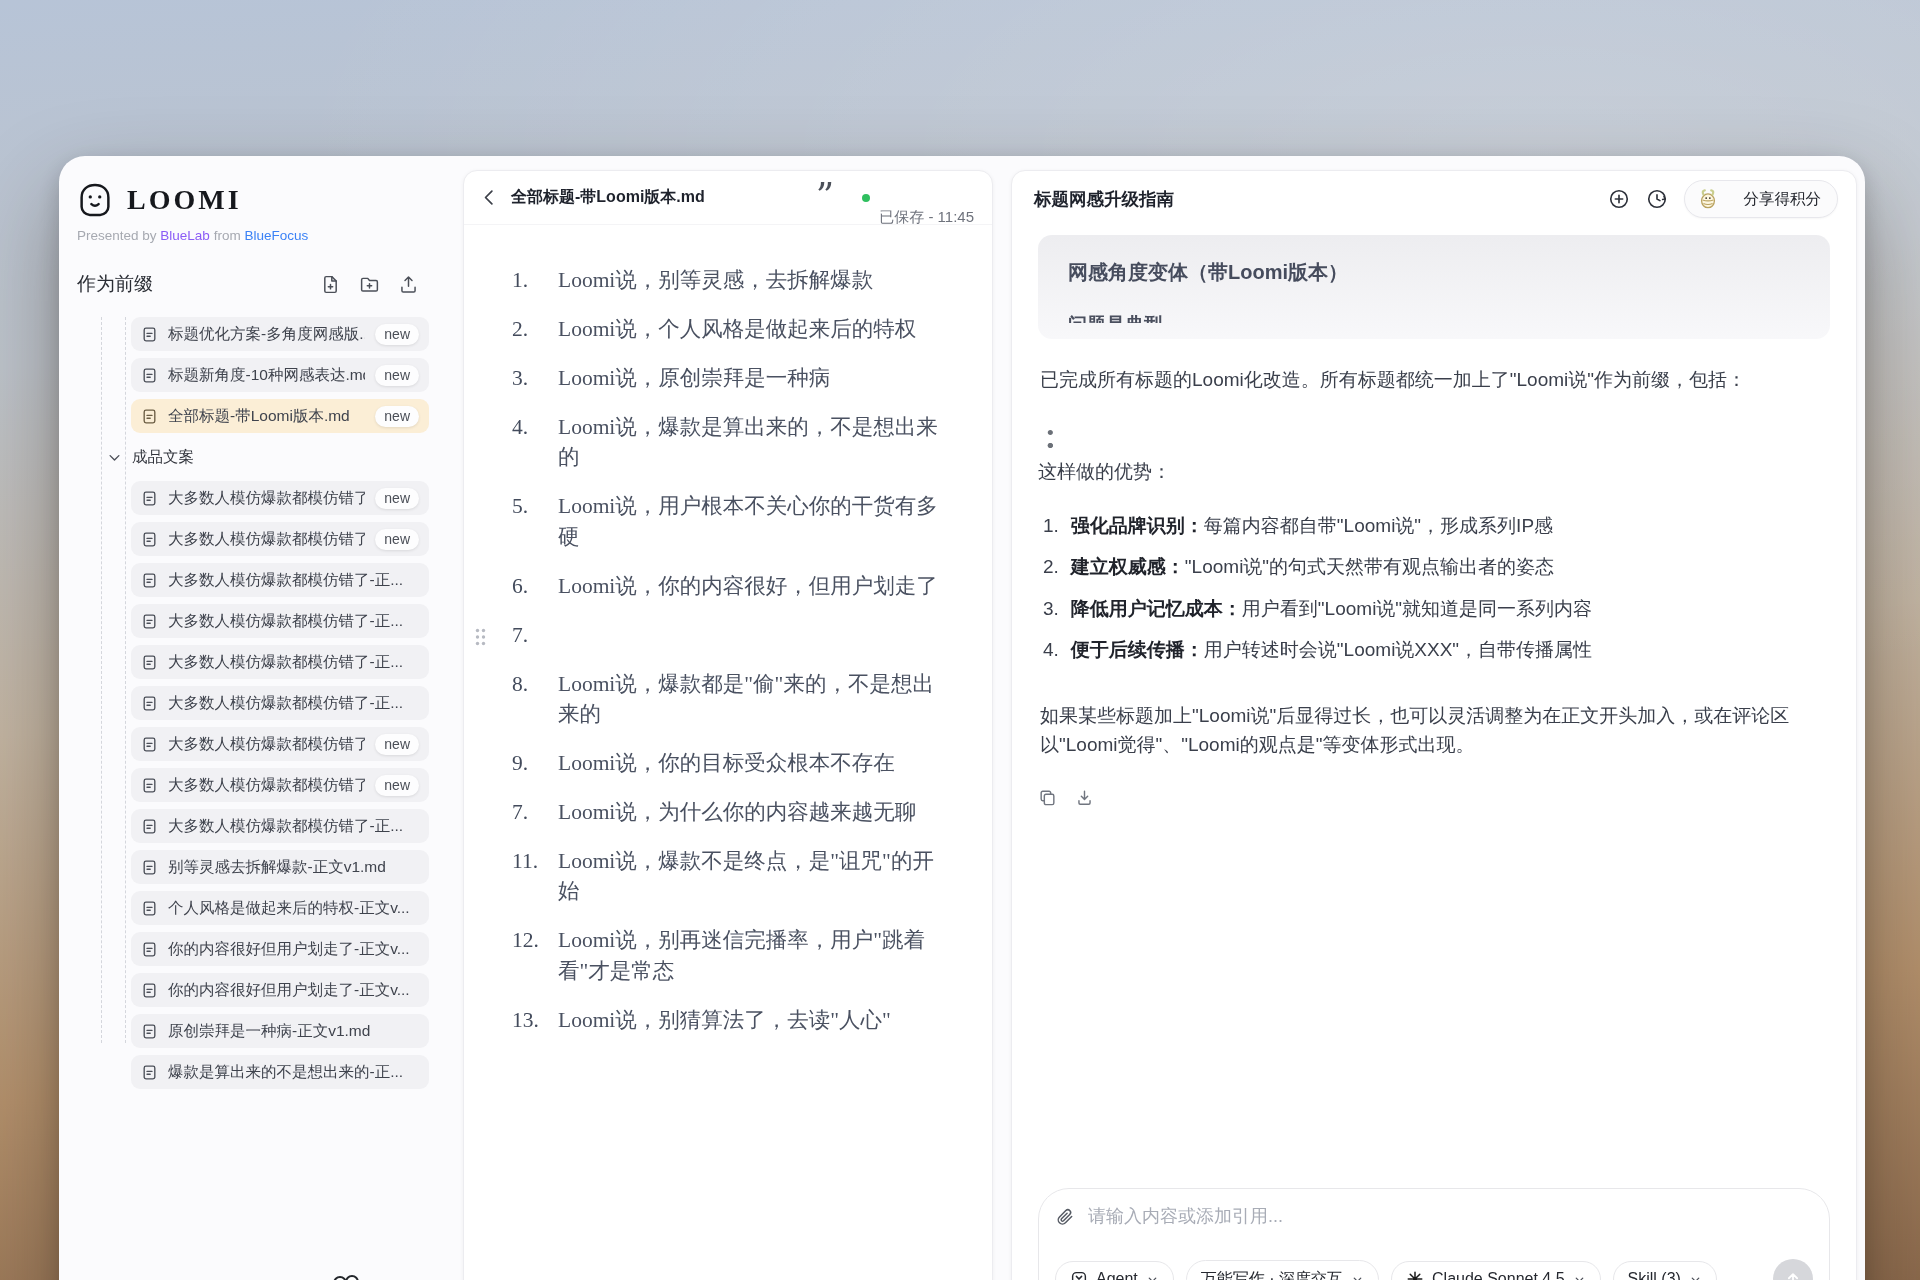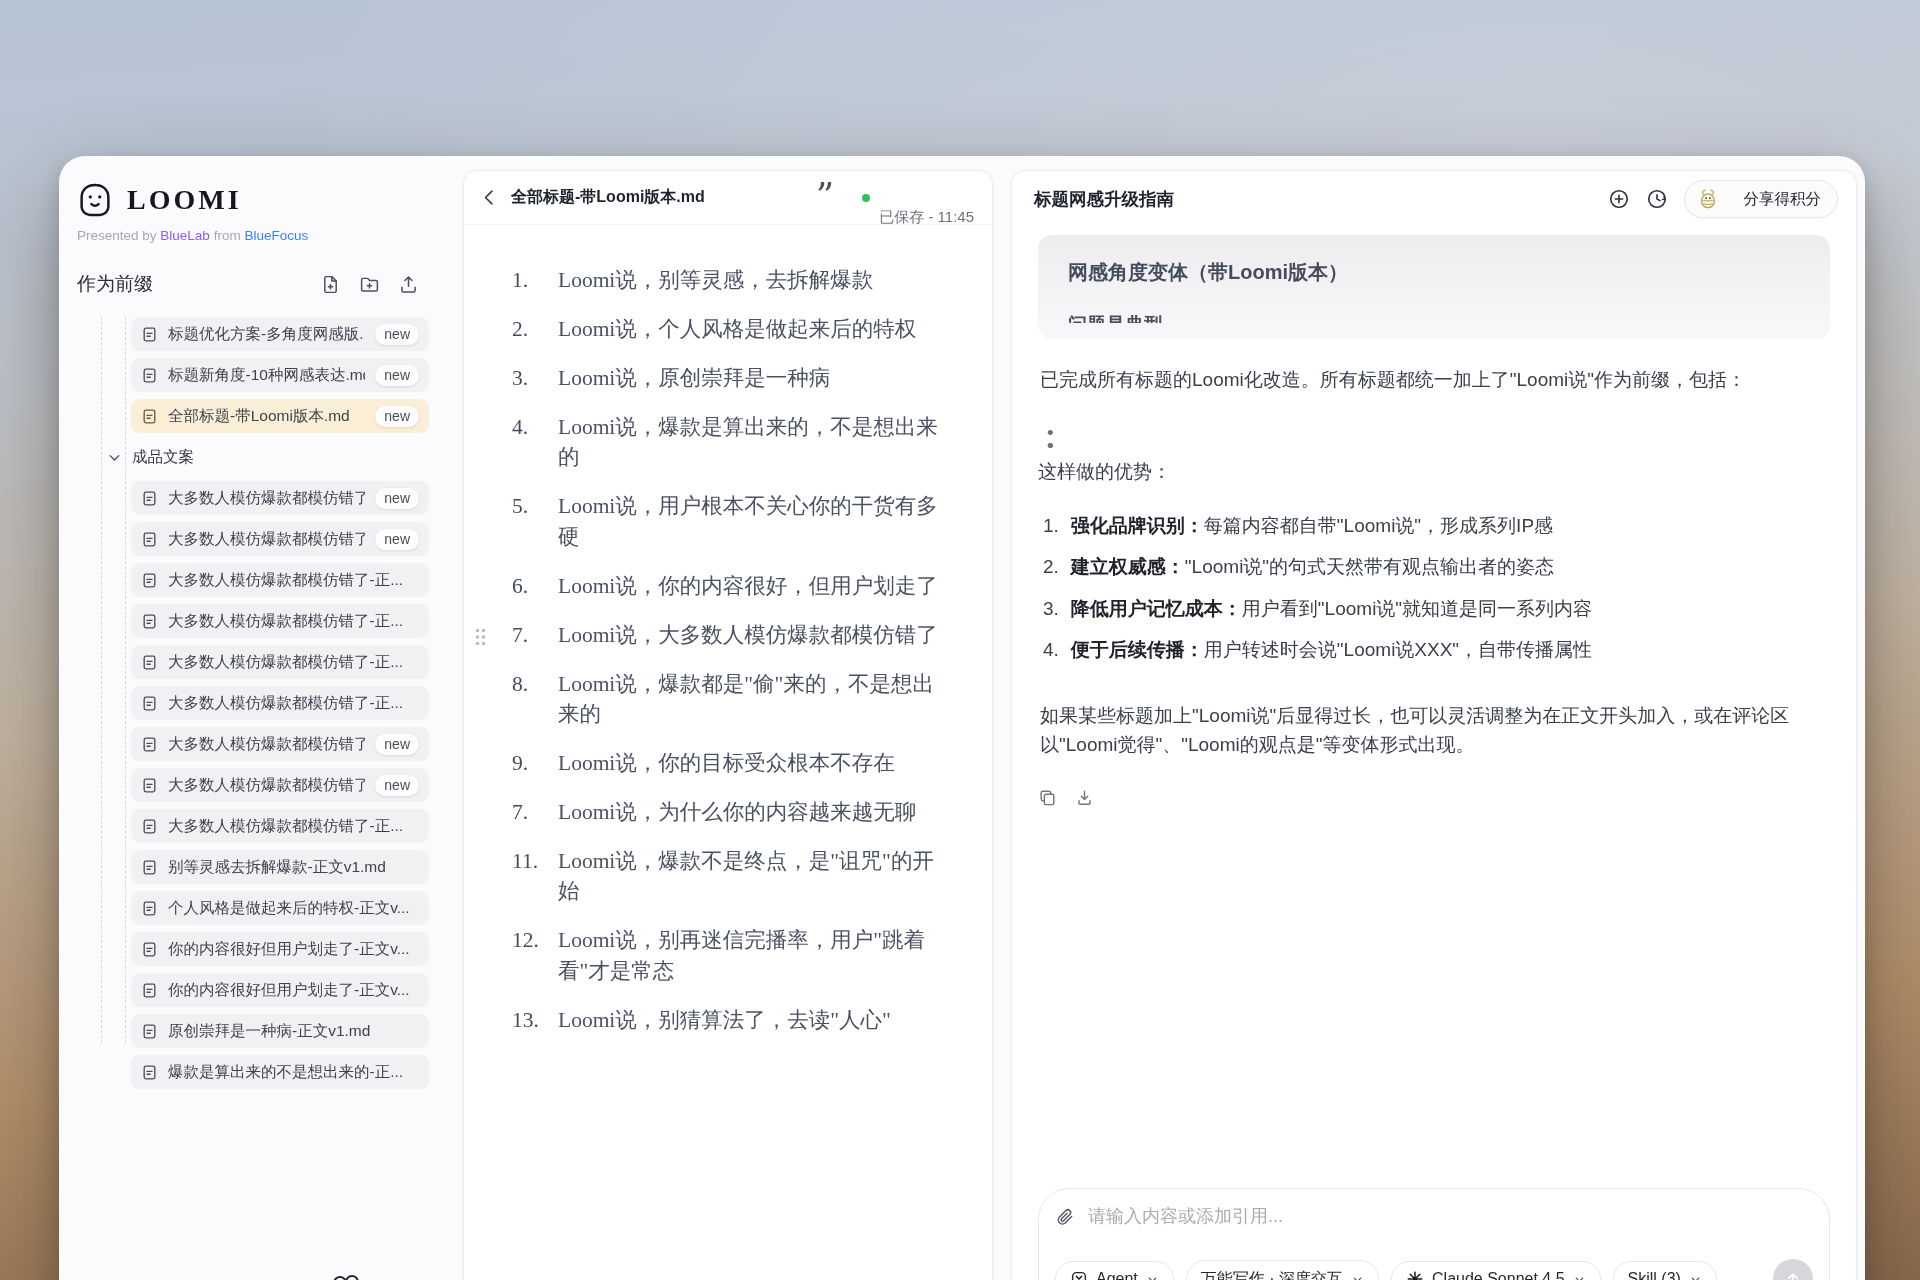--- a/index.html
+++ b/index.html
@@ -399,21 +399,20 @@
               <svg width="13" height="20" viewBox="0 0 13 20" fill="currentColor">
                 <circle cx="3.5" cy="3.5" r="1.7"></circle>
                 <circle cx="9.5" cy="3.5" r="1.7"></circle>
                 <circle cx="3.5" cy="10" r="1.7"></circle>
                 <circle cx="9.5" cy="10" r="1.7"></circle>
                 <circle cx="3.5" cy="16.5" r="1.7"></circle>
                 <circle cx="9.5" cy="16.5" r="1.7"></circle>
               </svg>
             </span>
             <span class="num">7.</span>
-            <span class="txt">Loomi说，大多数人模仿爆款都模仿错了</span>
           </li>
           <li>
 
             <span class="num">8.</span>
             <span class="txt">Loomi说，爆款都是"偷"来的，不是想出来的</span>
           </li>
           <li>
 
             <span class="num">9.</span>
             <span class="txt">Loomi说，你的目标受众根本不存在</span>

